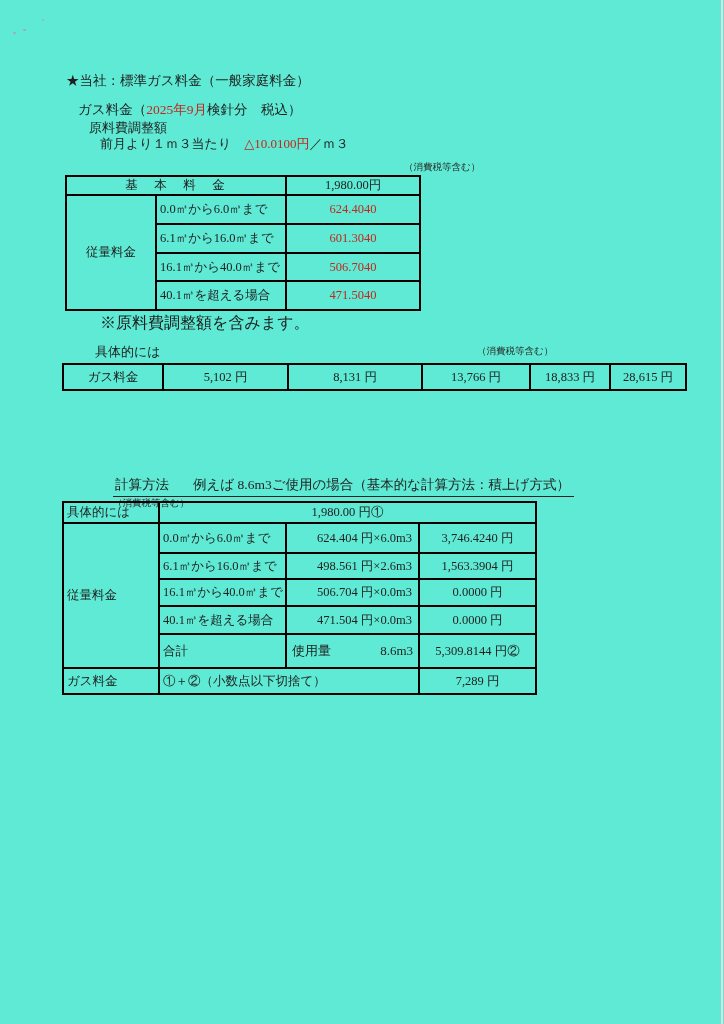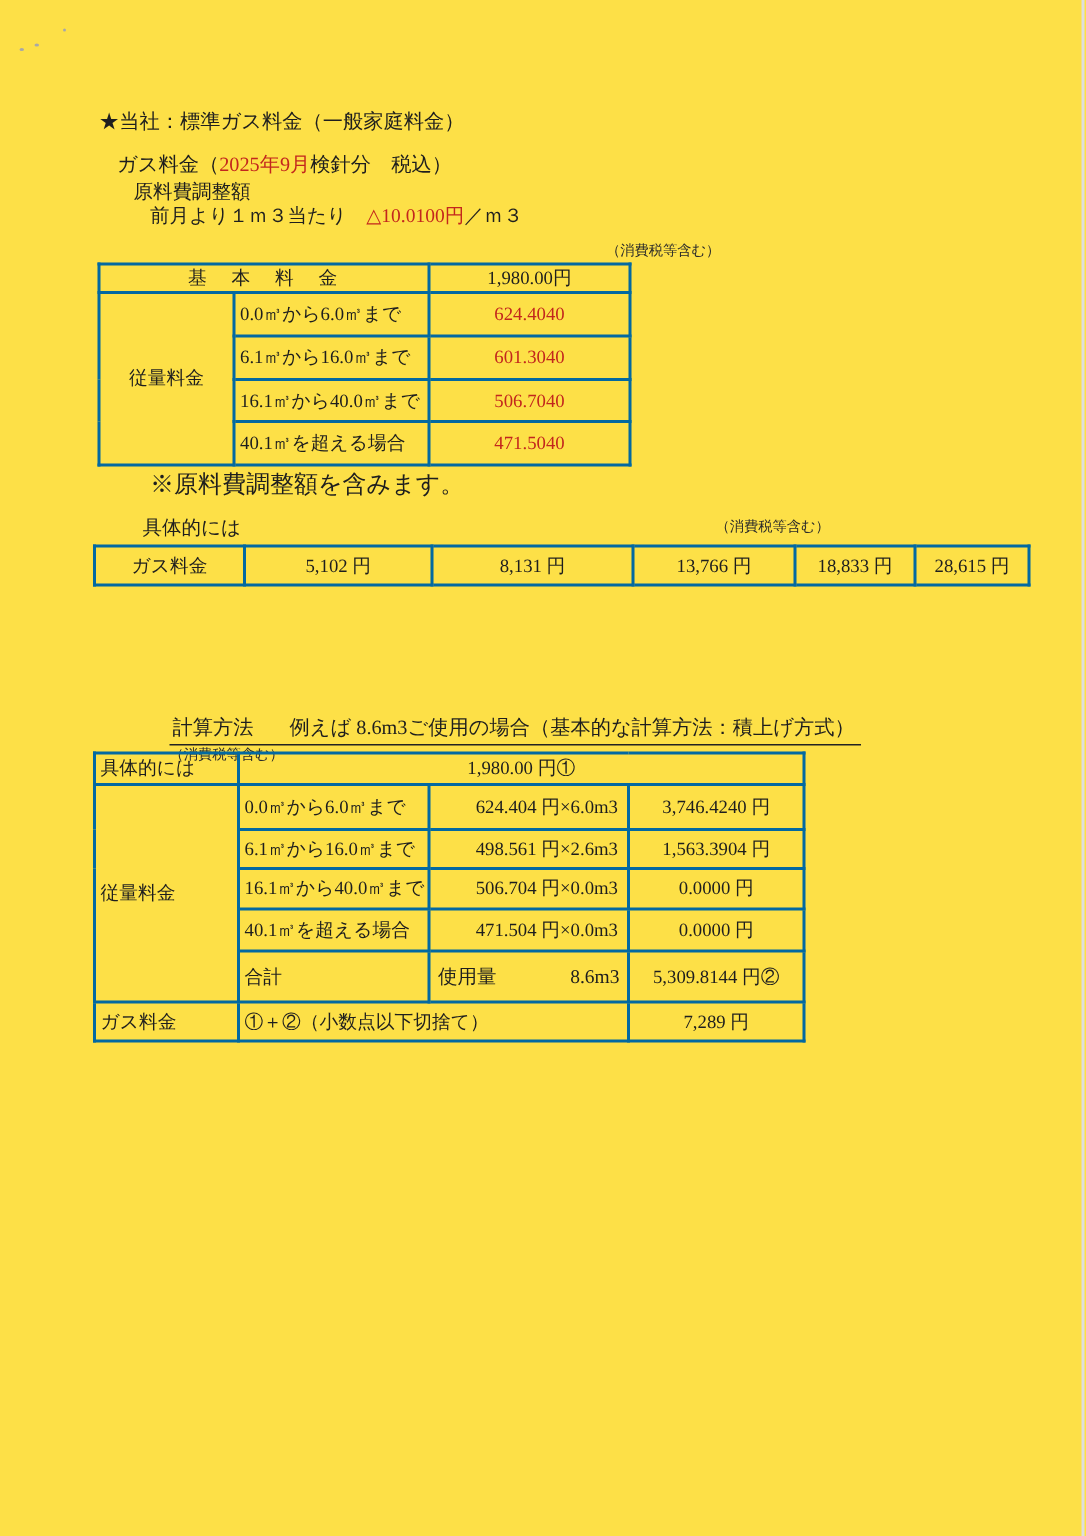--- a/index.html
+++ b/index.html
@@ -1,31 +1,31 @@
 <!DOCTYPE html>
 <html><head>
 <meta charset="utf-8">
 <style>
   html,body{margin:0;padding:0;background:#9a9a9a;}
   .page{
     position:relative;width:724px;height:1024px;margin:0 auto;
-    background:#fde047;overflow:hidden;
+    background:#5eead4;overflow:hidden;
     font-family:"Liberation Serif","DejaVu Serif",serif;
     color:#1e1e1e;
   }
   .abs{position:absolute;white-space:nowrap;}
   .red{color:#c3261d;}
   .fs13{font-size:13px;}
   .fs135{font-size:13.5px;}
   .taxnote{font-size:9.5px;color:#2a2a2a;}
   .footnote1{font-size:16px;}
   .footnote2{font-size:12.5px;}
   table.tbl{position:absolute;border-collapse:collapse;table-layout:fixed;}
   table.tbl td{
-    border:2px solid #0369a1;font-size:12.5px;padding:0 3px;
+    border:2px solid #000000;font-size:12.5px;padding:0 3px;
     vertical-align:middle;overflow:hidden;white-space:nowrap;
   }
   .center{text-align:center;}
   .rightal{text-align:right;padding-right:6px !important;}
   .basic-spaced{letter-spacing:2px;}
   .num{font-size:13px;}
   .spread{display:flex;justify-content:space-between;align-items:center;padding:0 5px;}
   .caption-underline{
     display:inline-block;border-bottom:1.5px solid #222;padding:0 4px 2px 2px;
     font-size:13.5px;

